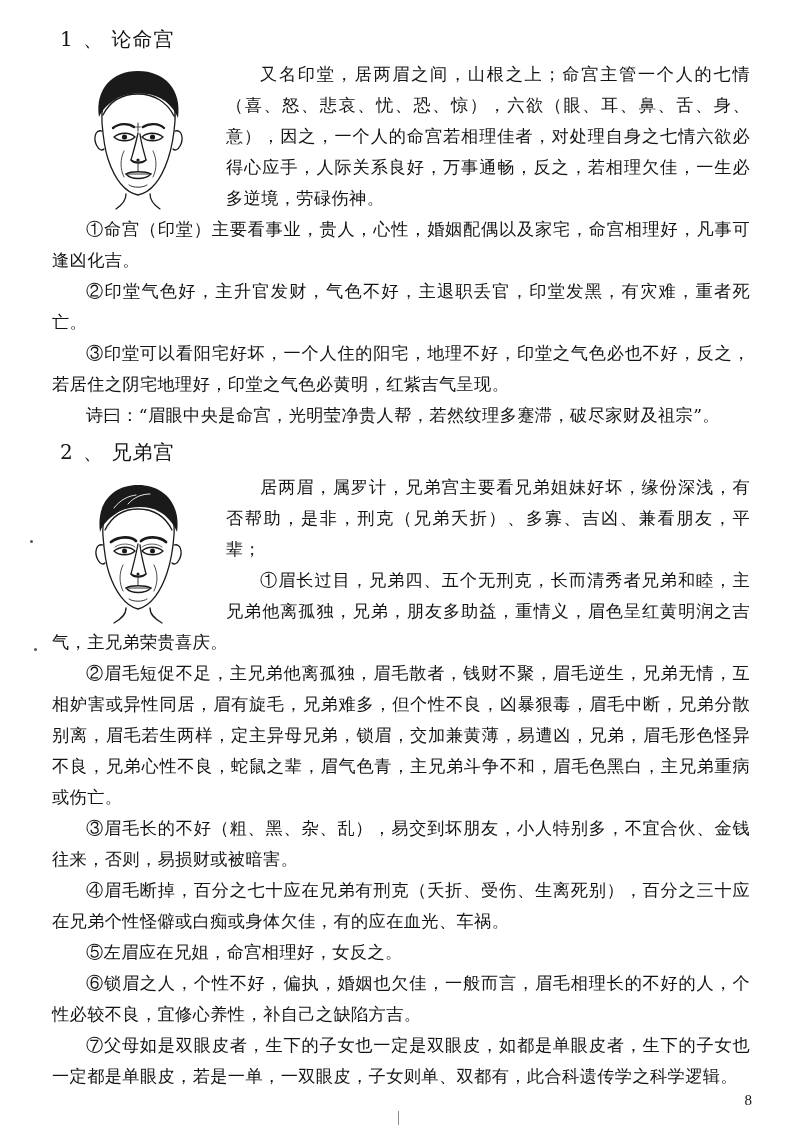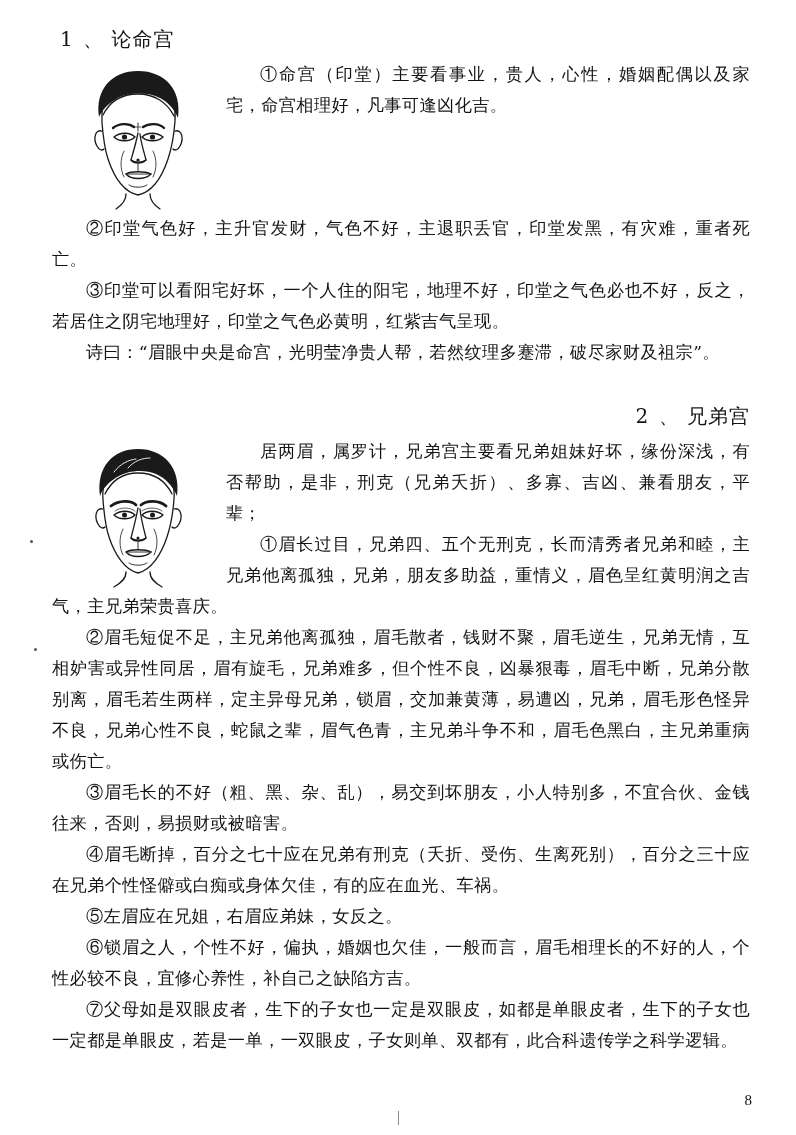--- a/index.html
+++ b/index.html
@@ -51,21 +51,21 @@
   
   .fig {
     float: left;
     width: 152px;
     height: 152px;
     margin: 2px 12px 0 10px;
     position: relative;
   }
   .fig svg { display: block; }
 
-  .sec2 { margin-top: 35px; text-align: right; }
+  .sec2 { margin-top: 8px; }
 
   .pageno {
     position: absolute;
     right: 44px;
     bottom: 26px;
     font-size: 15px;
     font-family: "Liberation Serif", serif;
   }
   .clear { clear: both; }
 
@@ -139,20 +139,21 @@
 
         <path d="M62 90 C58 98 58 108 62 116" stroke-width="0.8"></path>
         <path d="M91 90 C95 98 95 108 91 116" stroke-width="0.8"></path>
 
         <path d="M64 133 C64 140 60 144 54 148"></path>
         <path d="M88 133 C88 140 92 144 98 148"></path>
       </g>
     </svg>
   </div>
 
+  <p class="ind">又名印堂，居两眉之间，山根之上；命宫主管一个人的七情（喜、怒、悲哀、忧、恐、惊），六欲（眼、耳、鼻、舌、身、意），因之，一个人的命宫若相理佳者，对处理自身之七情六欲必得心应手，人际关系良好，万事通畅，反之，若相理欠佳，一生必多逆境，劳碌伤神。</p>
   <p class="ind">①命宫（印堂）主要看事业，贵人，心性，婚姻配偶以及家宅，命宫相理好，凡事可逢凶化吉。</p>
   <div class="clear"></div>
   <p class="ind">②印堂气色好，主升官发财，气色不好，主退职丢官，印堂发黑，有灾难，重者死亡。</p>
   <p class="ind">③印堂可以看阳宅好坏，一个人住的阳宅，地理不好，印堂之气色必也不好，反之，若居住之阴宅地理好，印堂之气色必黄明，红紫吉气呈现。</p>
   <p class="ind">诗曰：“眉眼中央是命宫，光明莹净贵人帮，若然纹理多蹇滞，破尽家财及祖宗”。</p>
 
   <h2 class="sec-head sec2">
     <span class="num">2</span>
     <span>、</span>
     <span>兄弟宫</span>
@@ -201,21 +202,21 @@
       </g>
     </svg>
   </div>
 
   <p class="ind">居两眉，属罗计，兄弟宫主要看兄弟姐妹好坏，缘份深浅，有否帮助，是非，刑克（兄弟夭折）、多寡、吉凶、兼看朋友，平辈；</p>
   <p class="ind">①眉长过目，兄弟四、五个无刑克，长而清秀者兄弟和睦，主兄弟他离孤独，兄弟，朋友多助益，重情义，眉色呈红黄明润之吉气，主兄弟荣贵喜庆。</p>
   <div class="clear"></div>
   <p class="ind">②眉毛短促不足，主兄弟他离孤独，眉毛散者，钱财不聚，眉毛逆生，兄弟无情，互相妒害或异性同居，眉有旋毛，兄弟难多，但个性不良，凶暴狠毒，眉毛中断，兄弟分散别离，眉毛若生两样，定主异母兄弟，锁眉，交加兼黄薄，易遭凶，兄弟，眉毛形色怪异不良，兄弟心性不良，蛇鼠之辈，眉气色青，主兄弟斗争不和，眉毛色黑白，主兄弟重病或伤亡。</p>
   <p class="ind">③眉毛长的不好（粗、黑、杂、乱），易交到坏朋友，小人特别多，不宜合伙、金钱往来，否则，易损财或被暗害。</p>
   <p class="ind">④眉毛断掉，百分之七十应在兄弟有刑克（夭折、受伤、生离死别），百分之三十应在兄弟个性怪僻或白痴或身体欠佳，有的应在血光、车祸。</p>
-  <p class="ind">⑤左眉应在兄姐，右眉应弟妹，女反之。</p>
+  <p class="ind">⑤左眉应在兄姐，命宫相理好，女反之。</p>
   <p class="ind">⑥锁眉之人，个性不好，偏执，婚姻也欠佳，一般而言，眉毛相理长的不好的人，个性必较不良，宜修心养性，补自己之缺陷方吉。</p>
   <p class="ind">⑦父母如是双眼皮者，生下的子女也一定是双眼皮，如都是单眼皮者，生下的子女也一定都是单眼皮，若是一单，一双眼皮，子女则单、双都有，此合科遗传学之科学逻辑。</p>
 
   <div class="dot-left"></div>
   <div class="dot-left2"></div>
   <div class="tick-bottom"></div>
 
   <div class="pageno">8</div>
 </div>
 

